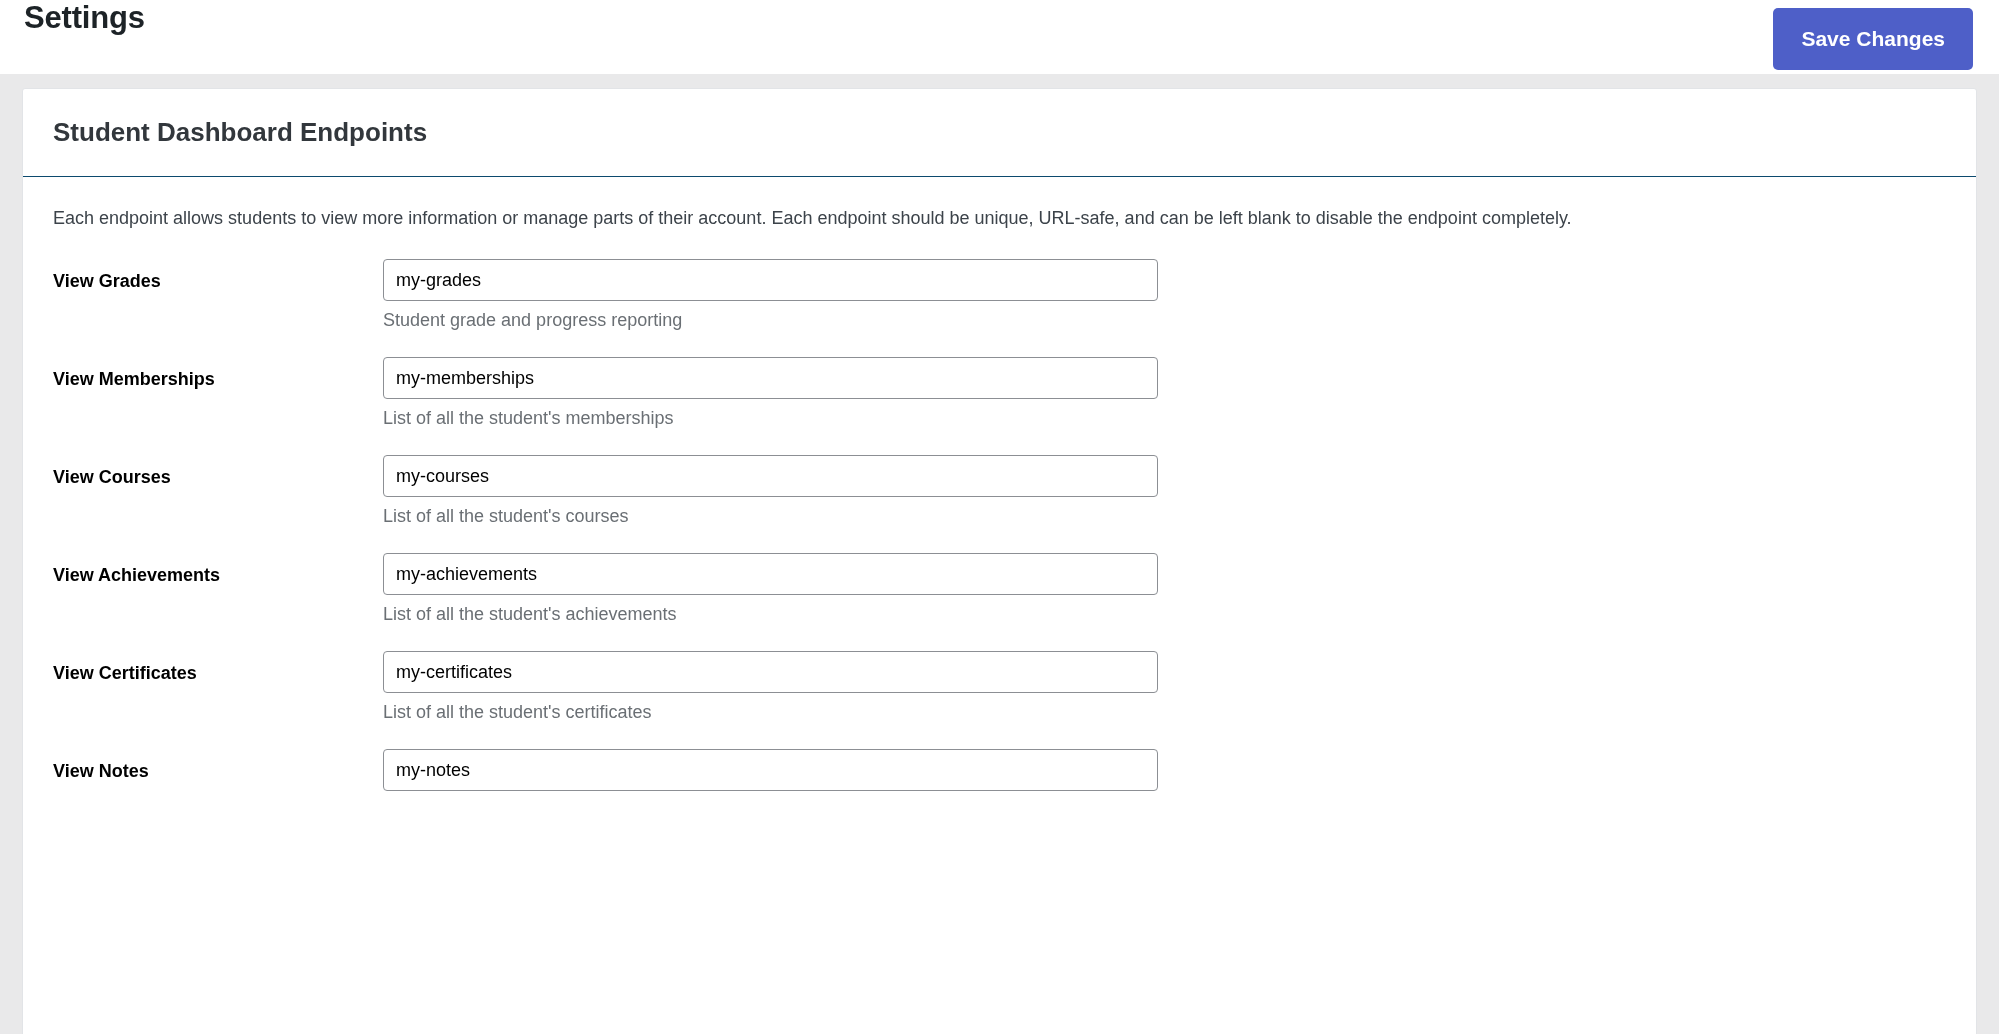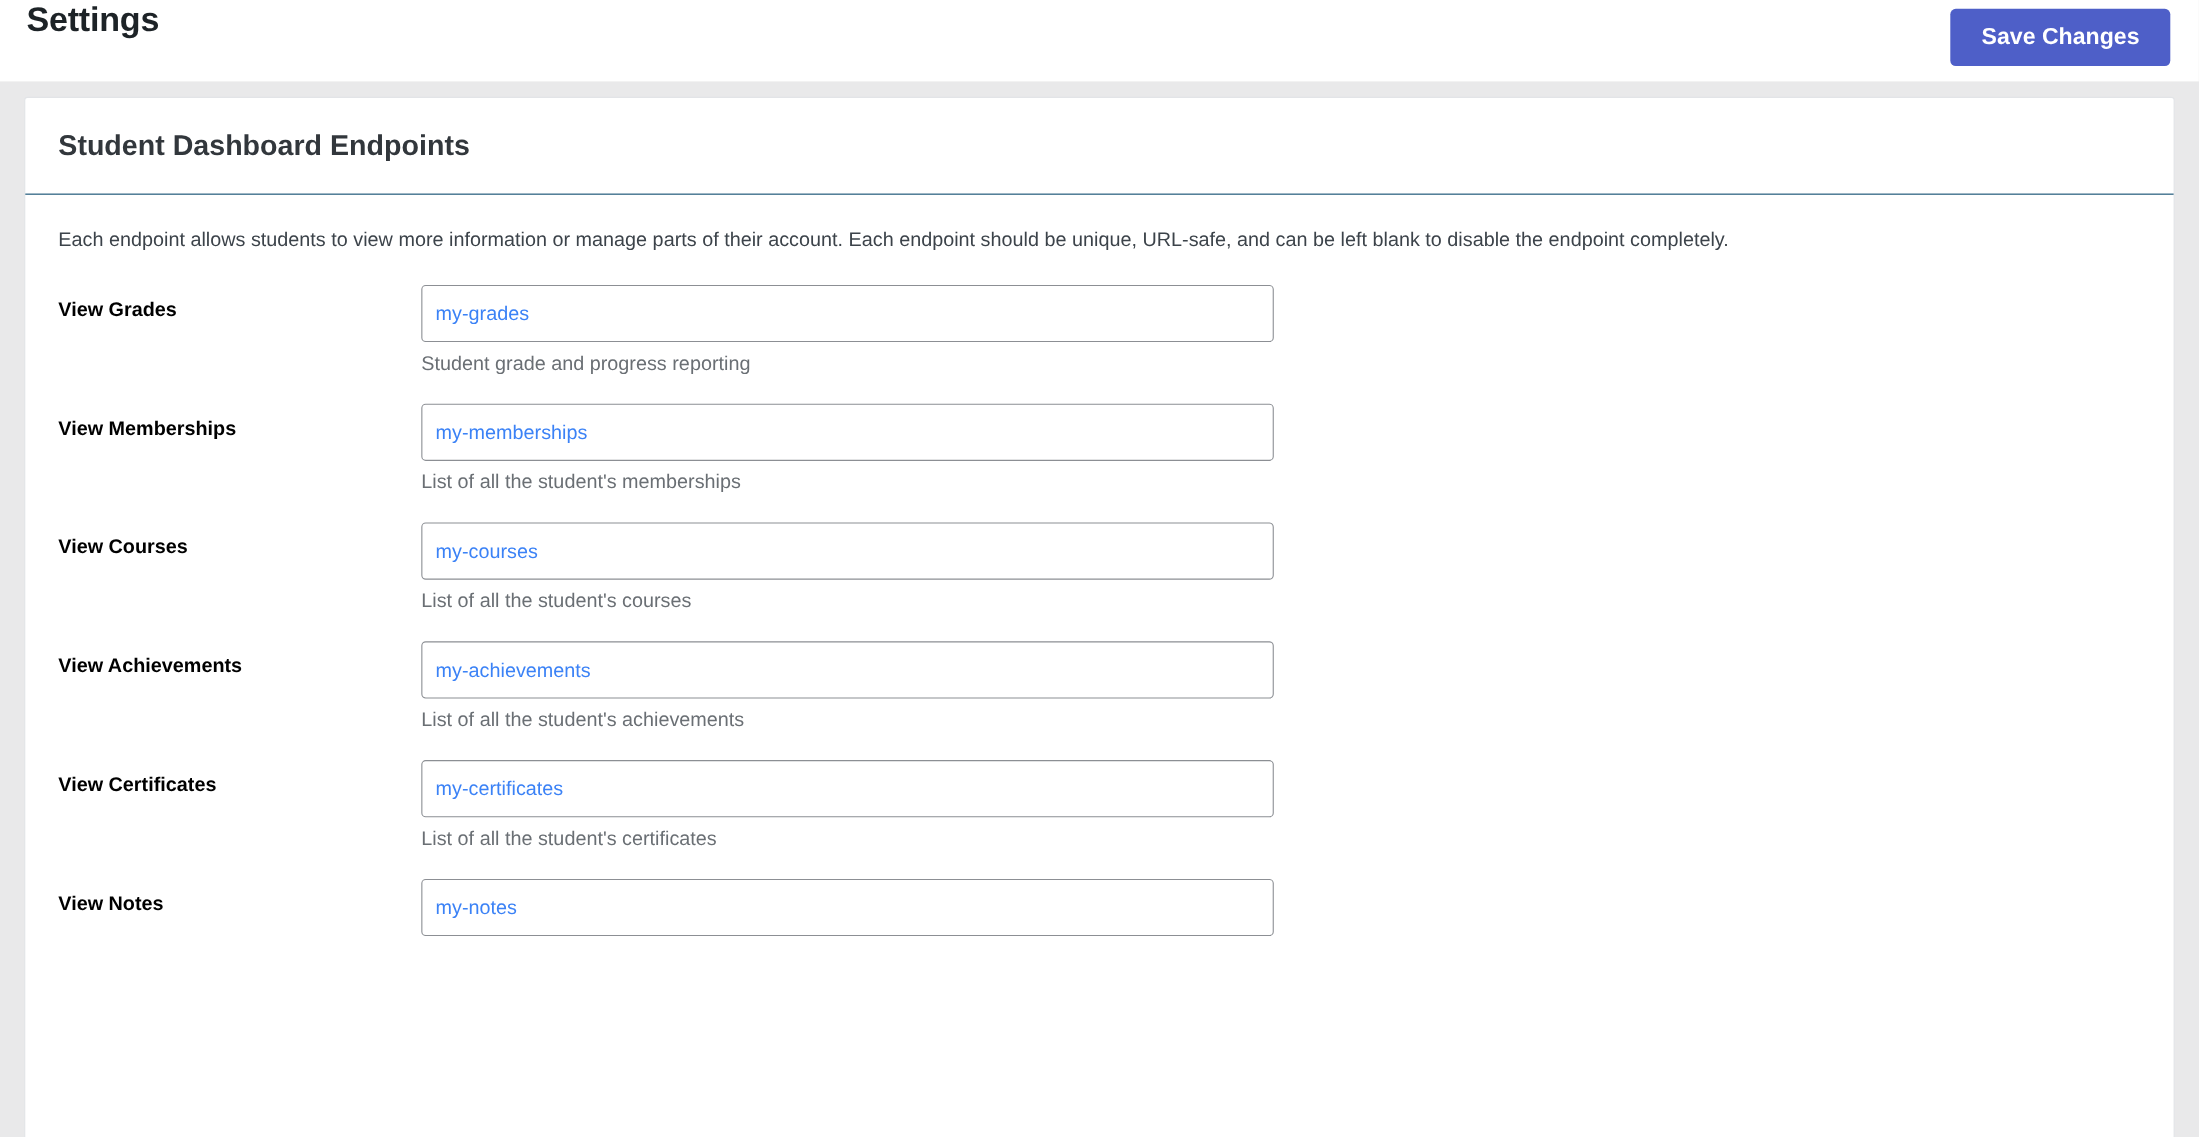--- a/index.html
+++ b/index.html
@@ -24,21 +24,21 @@
   .topbar-title {
     font-size: 31px;
     font-weight: bold;
     color: #1d2327;
     letter-spacing: -0.2px;
   }
   .save-btn {
     position: absolute;
     right: 26px;
     top: 8px;
-    height: 52px;
+    height: 62px;
     padding: 0 28px;
     background: #4e5fc8;
     color: #ffffff;
     font-size: 21px;
     font-weight: bold;
     border: none;
     border-radius: 5px;
     cursor: pointer;
     display: flex;
     align-items: center;
@@ -86,25 +86,25 @@
     font-weight: bold;
     color: #000000;
     padding-top: 12px;
   }
   .field-control {
     flex: 1 1 auto;
   }
   .field-control input {
     display: block;
     width: 775px;
-    height: 52px;
+    height: 42px;
     padding: 0 12px;
     font-size: 18px;
     font-family: "Liberation Sans", sans-serif;
-    color: #3b82f6;
+    color: #000000;
     border: 1px solid #8c8f94;
     border-radius: 4px;
     background: #ffffff;
     outline: none;
   }
   .field-help {
     margin-top: 9px;
     font-size: 18px;
     color: #6a6f74;
   }

